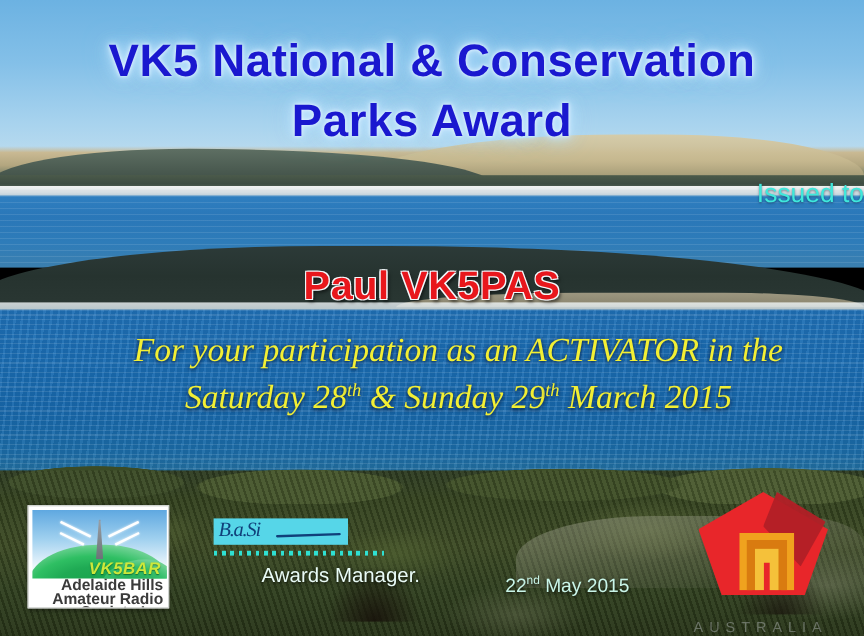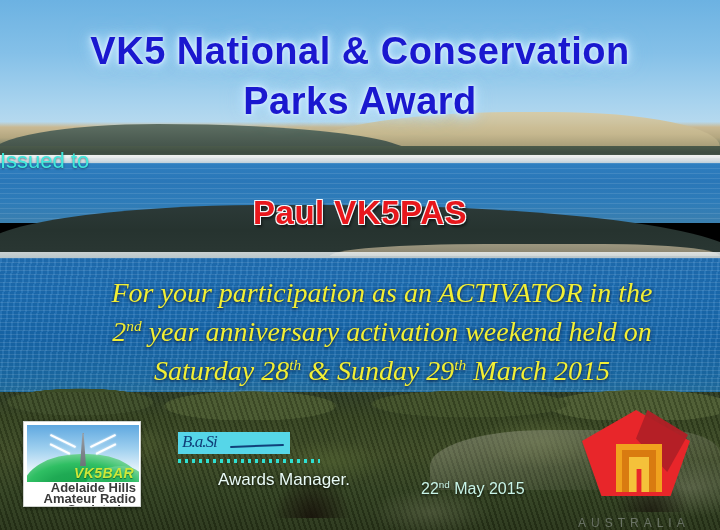--- a/index.html
+++ b/index.html
@@ -132,27 +132,27 @@
     line-height:50px;
     color:#1a18cf;
     text-shadow:
       0 0 3px #e8f6ff, 0 0 6px #cfeaff, 0 0 11px #bde3ff,
       0 0 16px rgba(180,225,255,.85), 0 0 22px rgba(160,215,255,.6);
   }
   .title .l2 { display:block; }
 
   .issued {
     position:absolute; left:0; top:148px; width:720px;
-    text-align:left;
+    text-align:right;
     font-size:22px; color:#3fe8dc;
     text-shadow:0 1px 2px rgba(0,30,50,.55);
   }
 
   .recipient {
-    position:absolute; left:0; top:194px; width:720px;
+    position:absolute; left:0; top:219px; width:720px;
     text-align:center;
     font-size:33px; font-weight:bold; letter-spacing:.5px;
     color:#e8171c;
     text-shadow:
       -1px -1px 0 #f4f8fb, 1px -1px 0 #f4f8fb, -1px 1px 0 #f4f8fb, 1px 1px 0 #f4f8fb,
       2px 3px 3px rgba(0,0,0,.55);
   }
 
   .body-text {
     position:absolute; left:0; top:276px; width:720px;
@@ -324,21 +324,20 @@
     <span class="l1">VK5 National &amp; Conservation</span>
     <span class="l2">Parks Award</span>
   </div>
 
   <div class="issued">Issued to</div>
 
   <div class="recipient">Paul VK5PAS</div>
 
   <div class="body-text">
     <span class="ln">For your participation as an ACTIVATOR in the</span>
-    <span class="ln"><span>2</span><sup>nd</sup><span> year anniversary activation weekend held on</span></span>
     <span class="ln"><span>Saturday 28</span><sup>th</sup><span> &amp; Sunday 29</span><sup>th</sup><span> March 2015</span></span>
   </div>
 
   <div class="vk5bar">
     <div class="img">
       <div class="hill"></div>
       <div class="hill2"></div>
       <div class="mast"></div>
       <div class="bolt b1"></div>
       <div class="bolt b2"></div>

